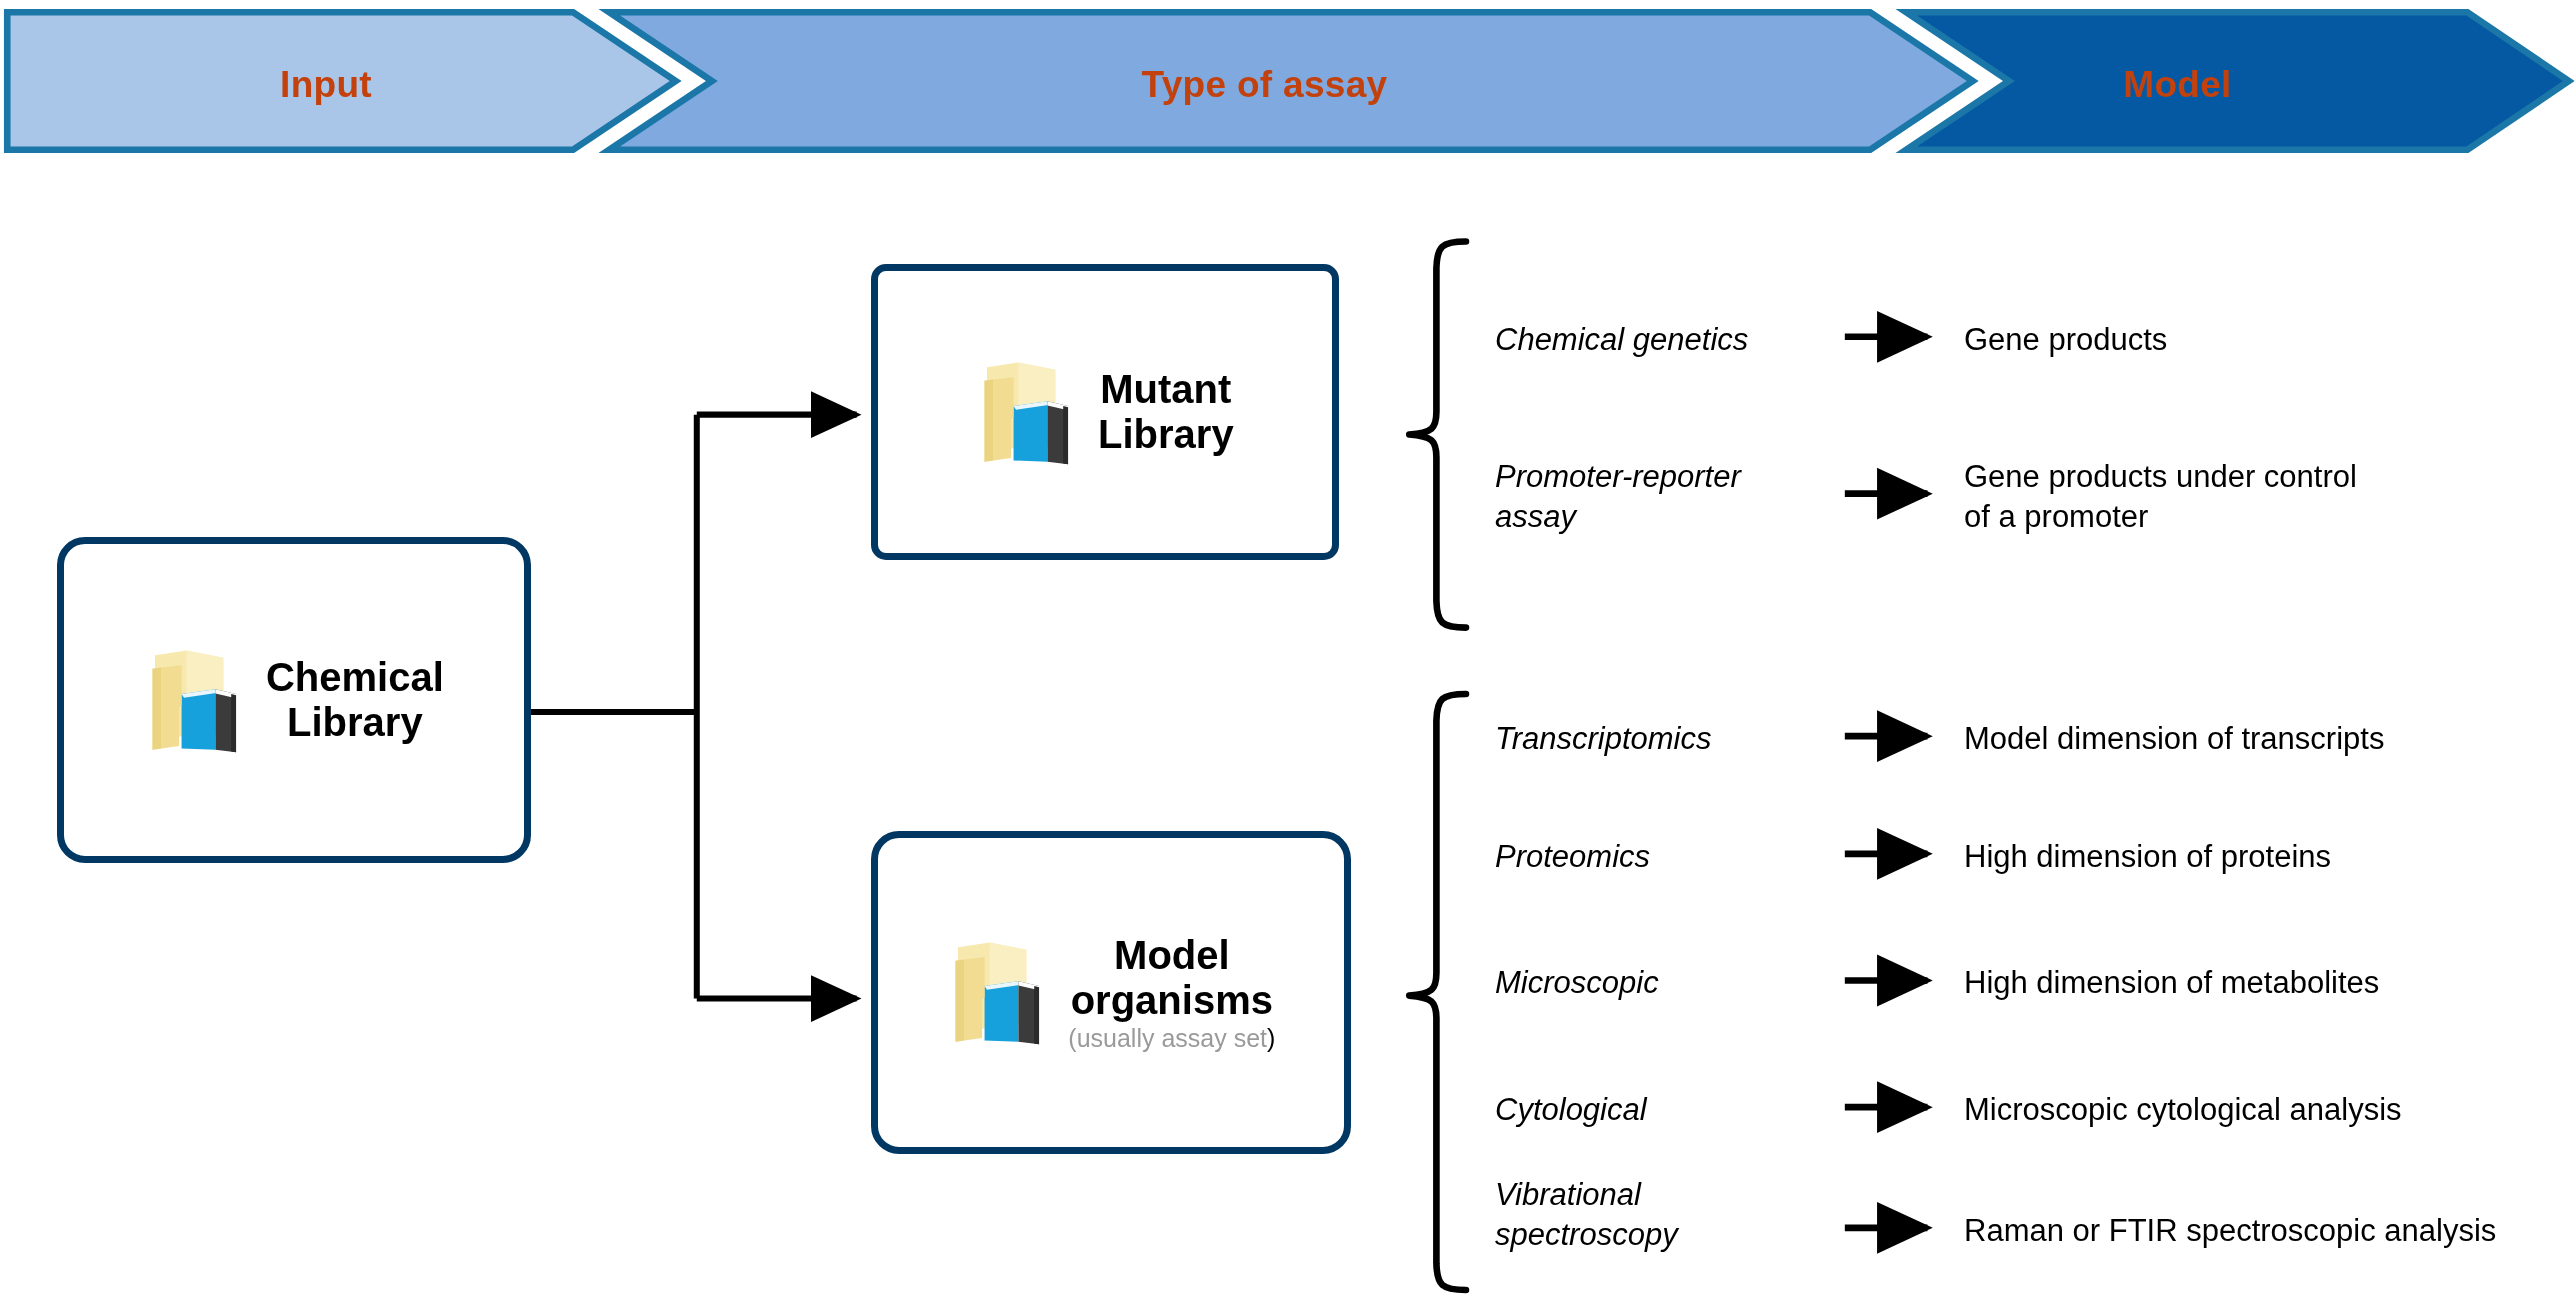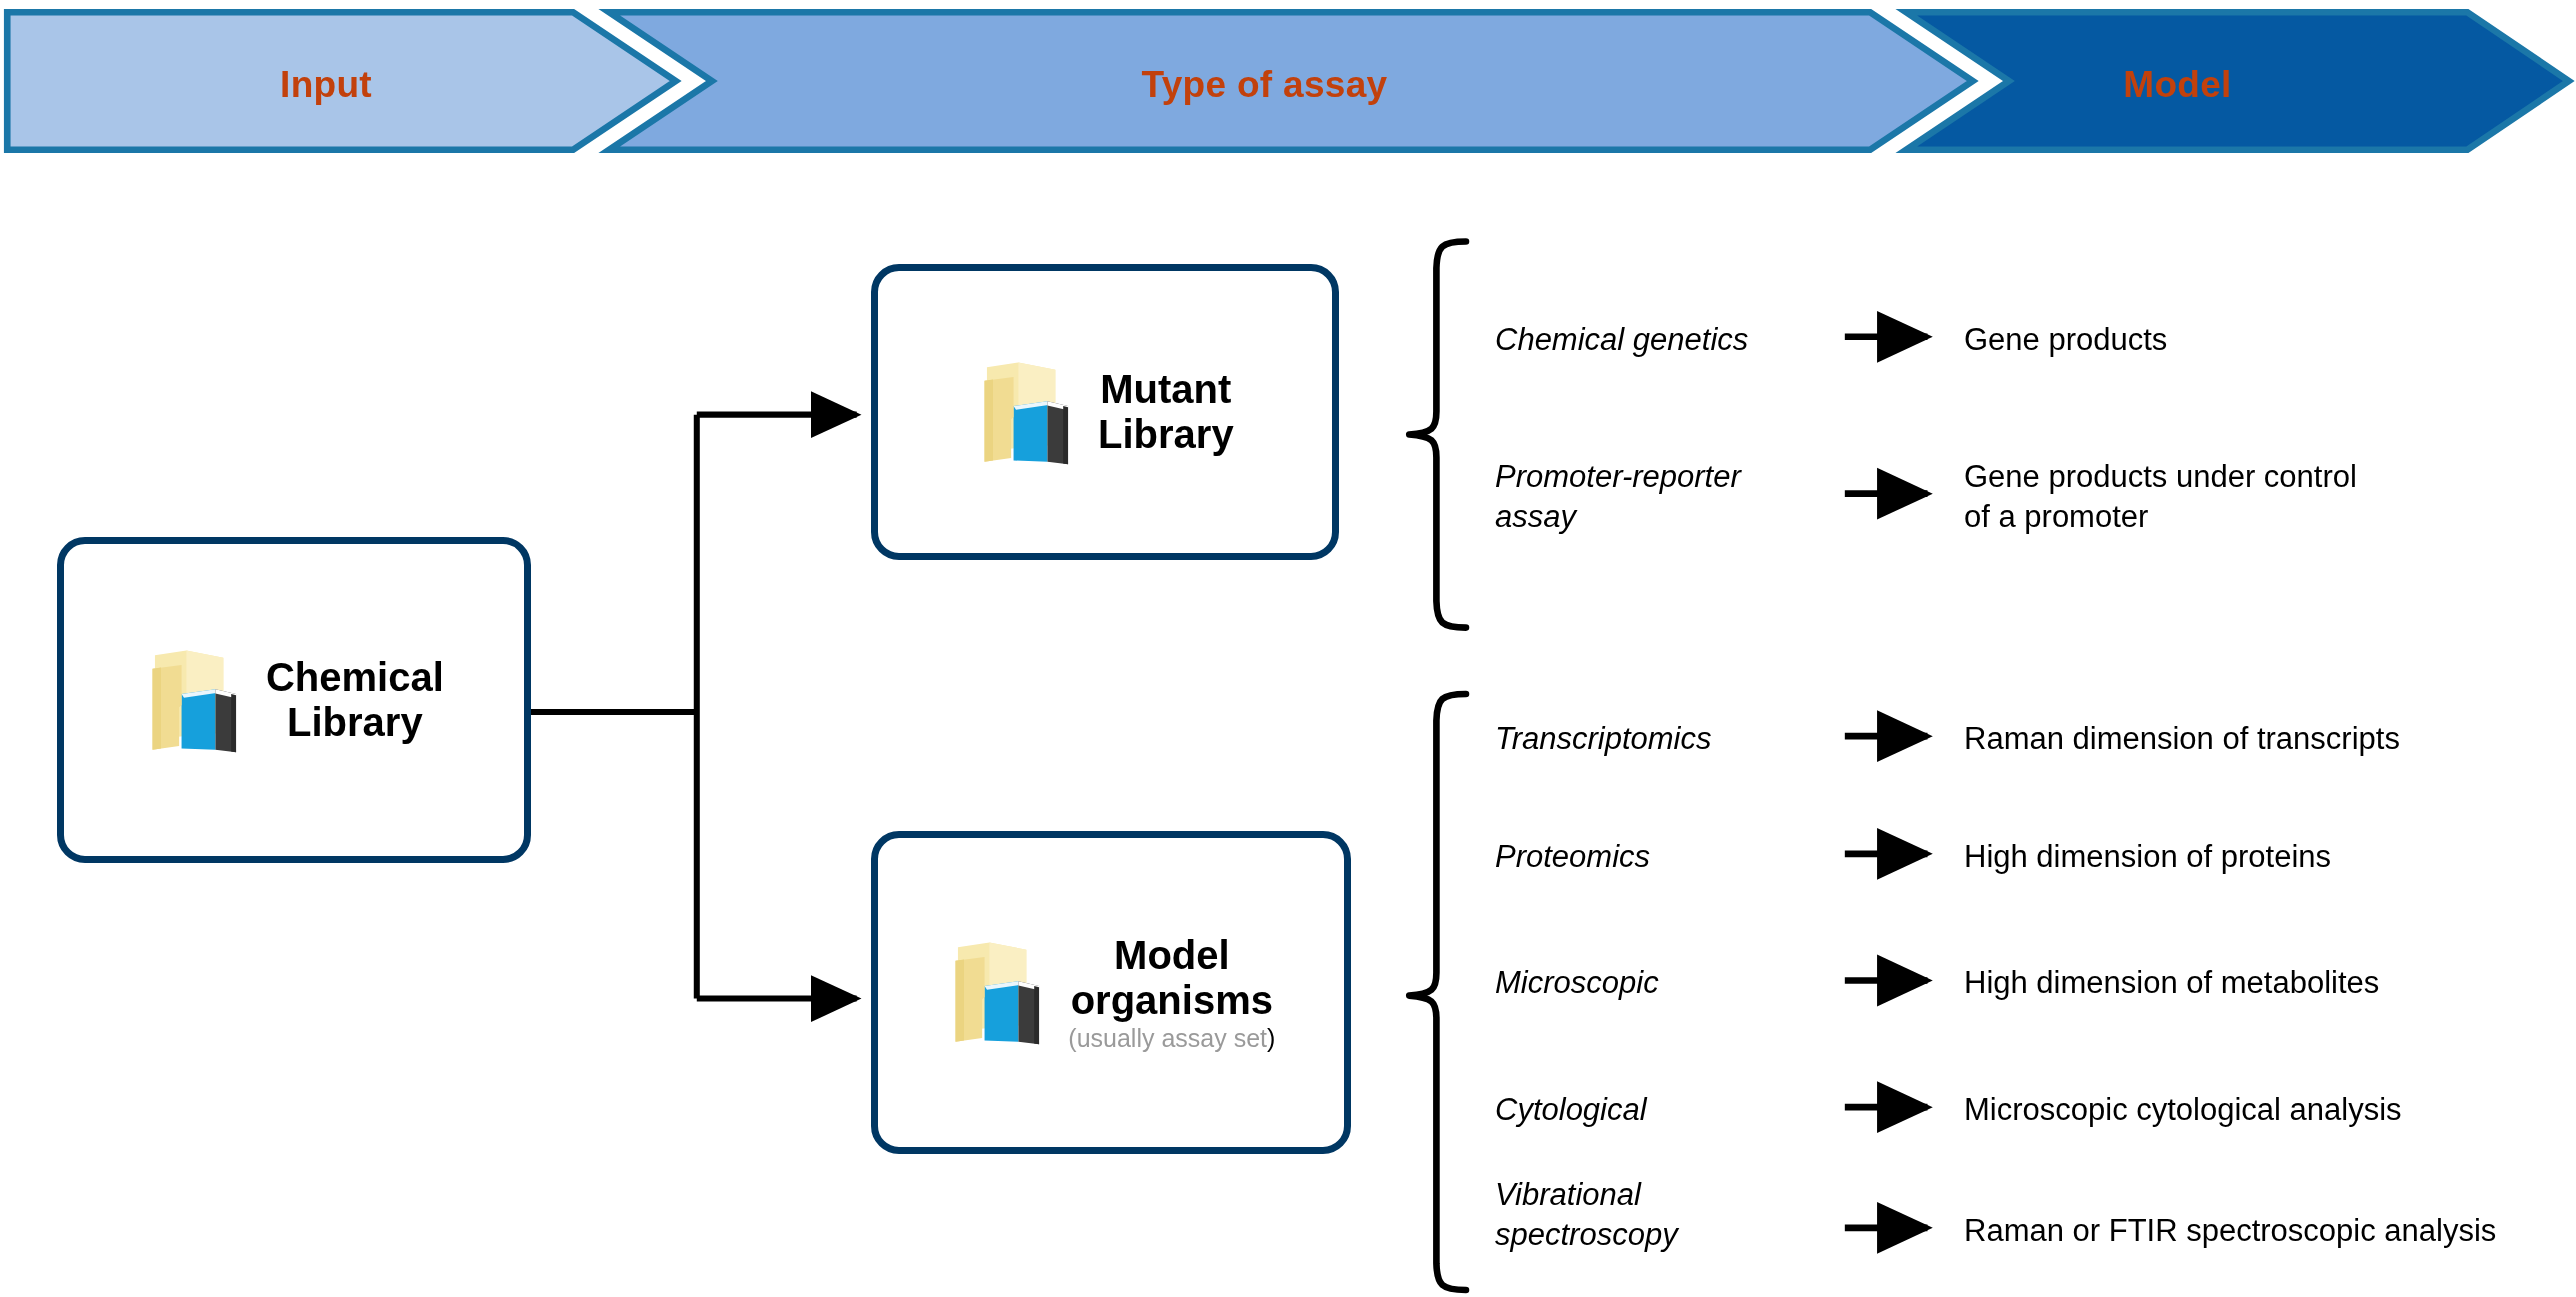--- a/index.html
+++ b/index.html
@@ -34,21 +34,21 @@
     border: 7.8px solid #003763;
     border-radius: 28px;
     background: #ffffff;
     display: flex;
     flex-direction: row;
     align-items: center;
     justify-content: center;
     gap: 15.7px;
   }
   #node-chemical { left: 57px;  top: 537px;  width: 474px;  height: 326px; }
-  #node-mutant   { left: 871px; top: 264px;  width: 468px;  height: 296px; }
+  #node-mutant   { left: 871px; top: 264px;  width: 468px;  height: 296px; border-radius: 15px; }
   #node-model    { left: 871px; top: 831px; width: 480px;  height: 323px; }
 
   .node-text { display: flex; flex-direction: column; align-items: center; }
   .node-title {
     font-size: 40px;
     font-weight: bold;
     color: #000000;
     line-height: 1.12;
     text-align: center;
     white-space: pre-line;
@@ -211,21 +211,21 @@
 
   <div class="row-assay" style="top:320px">Chemical genetics</div>
   <div class="row-output" style="top:320px">Gene products</div>
 
   <div class="row-assay" style="top:457px">Promoter-reporter
 assay</div>
   <div class="row-output" style="top:457px">Gene products under control
 of a promoter</div>
 
   <div class="row-assay" style="top:719px">Transcriptomics</div>
-  <div class="row-output" style="top:719px">Raman dimension of transcripts</div>
+  <div class="row-output" style="top:719px">Model dimension of transcripts</div>
 
   <div class="row-assay" style="top:837px">Proteomics</div>
   <div class="row-output" style="top:837px">High dimension of proteins</div>
 
   <div class="row-assay" style="top:963px">Microscopic</div>
   <div class="row-output" style="top:963px">High dimension of metabolites</div>
 
   <div class="row-assay" style="top:1090px">Cytological</div>
   <div class="row-output" style="top:1090px">Microscopic cytological analysis</div>
 

